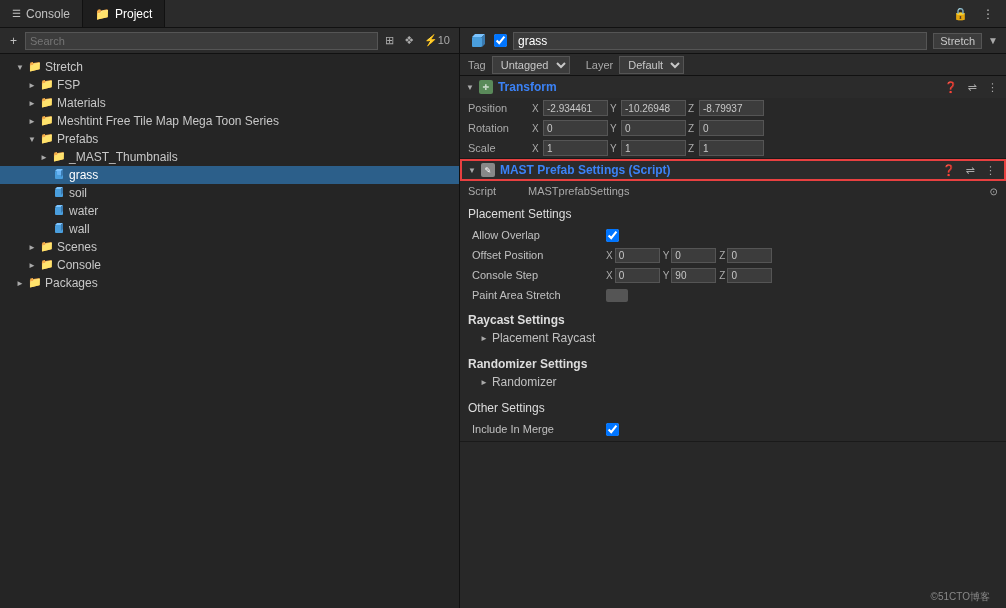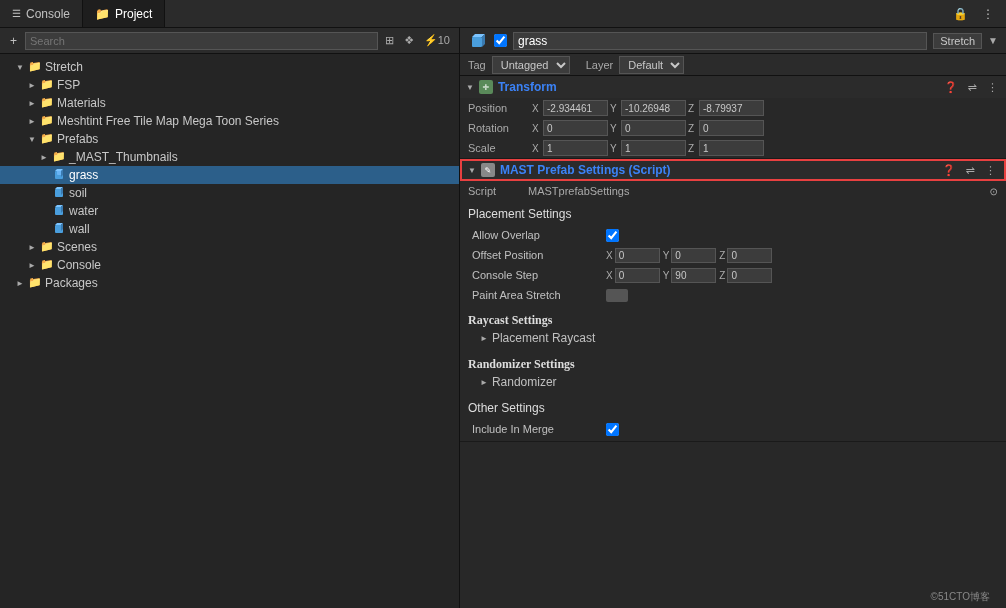--- a/index.html
+++ b/index.html
@@ -421,21 +421,20 @@
     
     .collapsible-section {
       padding: 4px 8px;
     }
     .collapsible-header {
       display: flex;
       align-items: center;
       gap: 4px;
       cursor: pointer;
       height: 18px;
-      font-family: Liberation Serif, serif;
     }
     .collapsible-arrow {
       font-size: 8px;
       color: #aaa;
     }
     .collapsible-label {
       font-size: 12px;
       font-weight: bold;
       color: #ddd;
     }

